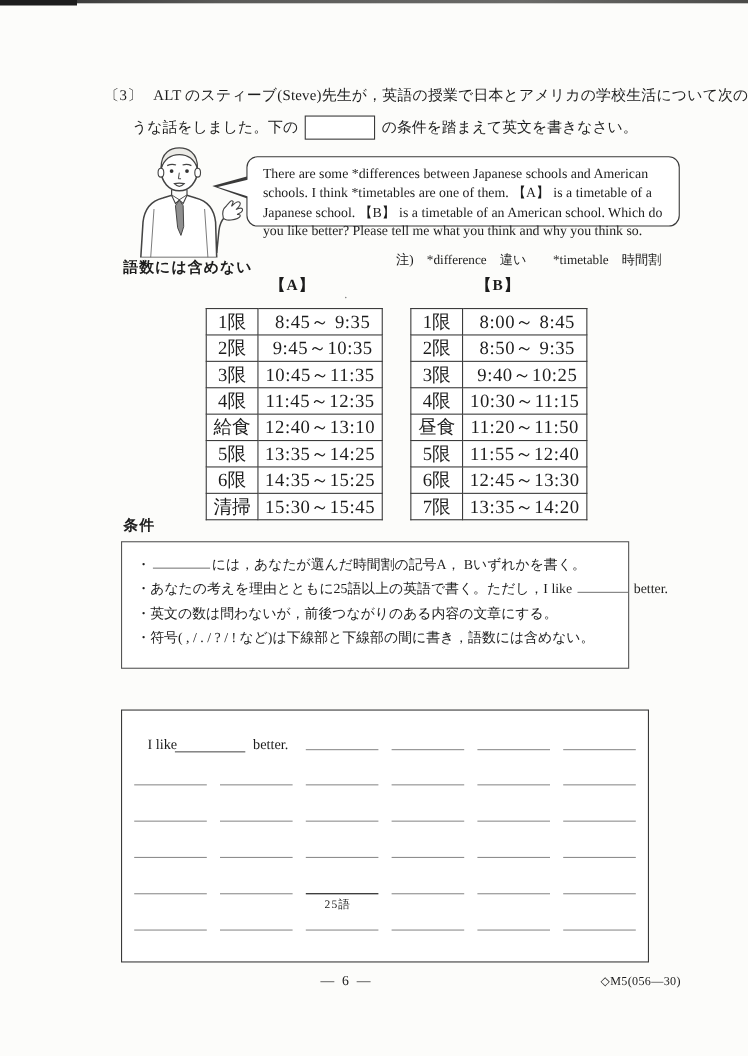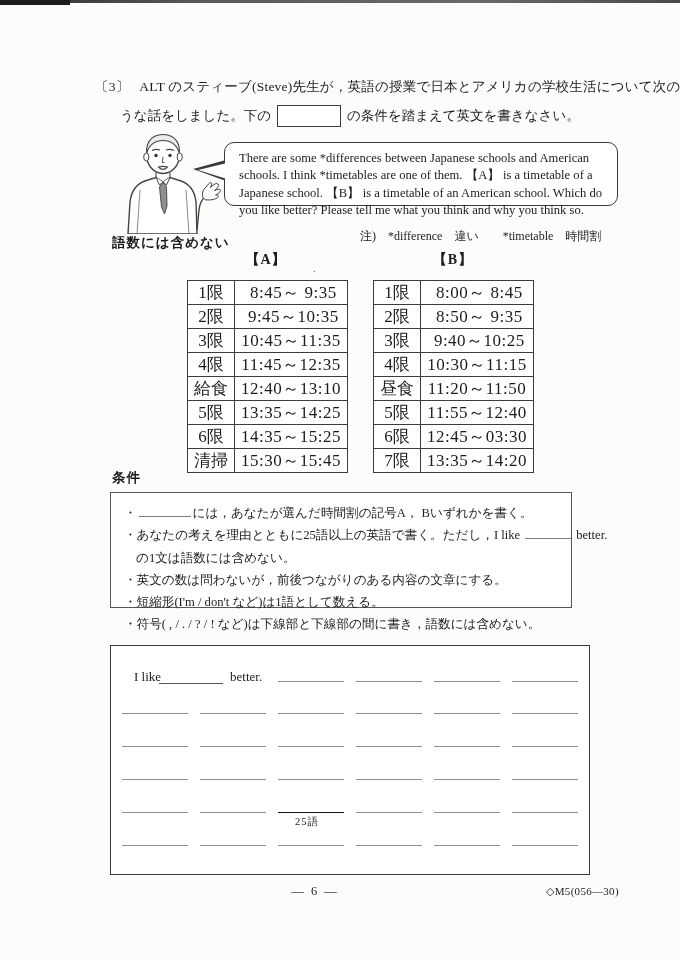--- a/index.html
+++ b/index.html
@@ -185,45 +185,39 @@
     <tr>
           <td class="ttl">昼食</td>
           <td class="ttv">11:20～11:50</td>
         </tr>
     <tr>
           <td class="ttl">5限</td>
           <td class="ttv">11:55～12:40</td>
         </tr>
     <tr>
           <td class="ttl">6限</td>
-          <td class="ttv">12:45～03:30</td>
+          <td class="ttv">12:45～13:30</td>
         </tr>
     <tr>
           <td class="ttl">7限</td>
           <td class="ttv">13:35～14:20</td>
         </tr>
   </tbody>
     </table>
 
   <div class="abs cond-label">条件</div>
   <div class="abs cond-box">
     <div class="row">
       <span>・</span><span class="blank b1-blank"></span><span>には，あなたが選んだ時間割の記号A， Bいずれかを書く。</span>
     </div>
     <div class="row">
       <span>・</span><span>あなたの考えを理由とともに25語以上の英語で書く。ただし，I like</span><span class="blank b2-blank"></span><span>better.</span>
     </div>
-    <div class="row cont">
-      <span>の1文は語数には含めない。</span>
-    </div>
     <div class="row">
       <span>・</span><span>英文の数は問わないが，前後つながりのある内容の文章にする。</span>
-    </div>
-    <div class="row">
-      <span>・</span><span>短縮形(I'm / don't など)は1語として数える。</span>
     </div>
     <div class="row">
       <span>・</span><span>符号( , / . / ? / ! など)は下線部と下線部の間に書き，語数には含めない。</span>
     </div>
   </div>
 
   <div class="abs ans-box">
 
     <span class="ans-text" style="left:11px;top:23px;margin-left:12px;">I like</span>
     <span class="ilike-blank" style="left:48px;top:37px;"></span>

